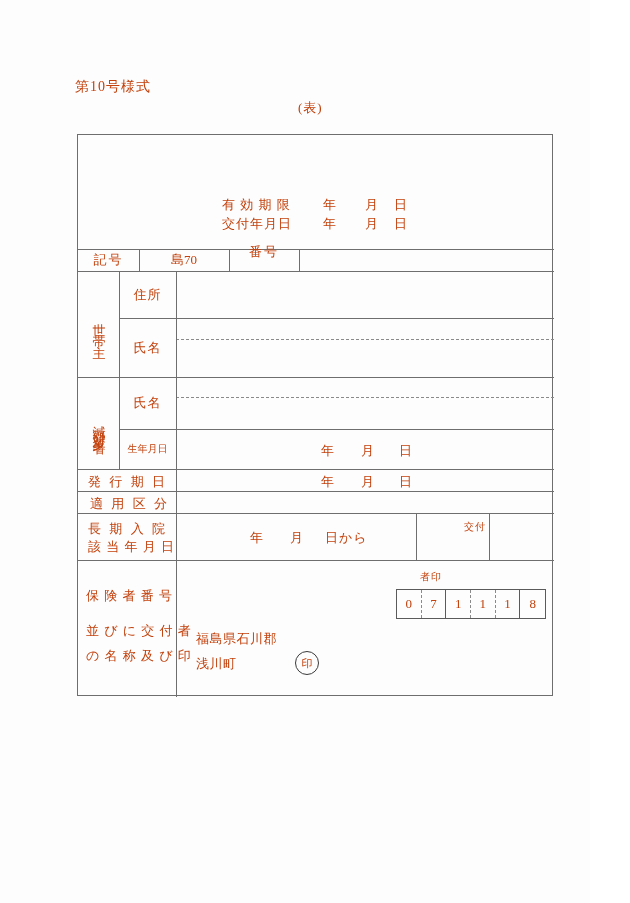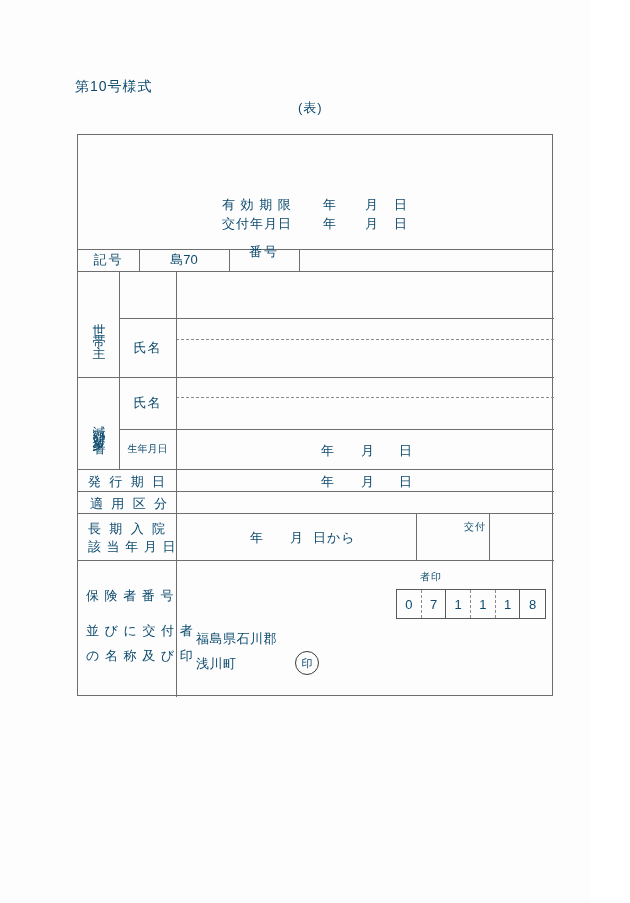--- a/index.html
+++ b/index.html
@@ -1,22 +1,22 @@
 <!DOCTYPE html>
 <html><head>
 <meta charset="utf-8">
 <style>
   * { margin:0; padding:0; box-sizing:border-box; }
   html,body { background:#ffffff; }
   .page {
     position:relative;
     width:590px; height:903px;
     background:#fdfdfd;
-    font-family:Liberation Sans, sans-serif;
-    color:#0c4a6e;
+    font-family:Liberation Serif, serif;
+    color:#c2410c;
     overflow:hidden;
   }
   .abs { position:absolute; }
   .hline { position:absolute; height:1px; background:#6e6e6e; }
   .vline { position:absolute; width:1px; background:#6e6e6e; }
   .dashed { position:absolute; height:0; border-top:1px dashed #8a8a8a; background:none; }
   .txt { position:absolute; font-size:13px; letter-spacing:1px; white-space:nowrap; }
   .txt-sm { font-size:10px; }
   .center { display:flex; align-items:center; justify-content:center; }
   .just { text-align:justify; text-align-last:justify; }
@@ -98,20 +98,21 @@
     <div class="vline" style="left:98px; top:136px; height:426px;"></div>
     <div class="vline" style="left:338px; top:378px; height:47px;"></div>
     <div class="vline" style="left:411px; top:378px; height:47px;"></div>
 
     <div class="txt center" style="left:0; top:114px; width:61px; height:22px; letter-spacing:2px;">記号</div>
     <div class="txt center" style="left:61px; top:114px; width:90px; height:22px; letter-spacing:0;">島70</div>
     <div class="txt center" style="left:151px; top:106px; width:70px; height:22px; letter-spacing:2px;">番号</div>
     <div class="abs" style="left:221px; top:114px; width:255px; height:22px;"></div>
 
     <div class="txt vert" style="left:0; top:136px; width:41px; height:106px; letter-spacing:11px; padding-top:10px;">世帯主</div>
+    <div class="txt center" style="left:41px; top:136px; width:57px; height:47px;">住所</div>
     <div class="abs" style="left:98px; top:136px; width:378px; height:47px;"></div>
     <div class="txt center" style="left:41px; top:183px; width:57px; height:59px;">氏名</div>
     <div class="abs" style="left:98px; top:183px; width:378px; height:59px;"></div>
 
     <div class="txt vert" style="left:0; top:242px; width:41px; height:92px; letter-spacing:4px; padding-top:4px;">減額対象者</div>
     <div class="txt center" style="left:41px; top:242px; width:57px; height:52px;">氏名</div>
     <div class="abs" style="left:98px; top:242px; width:378px; height:52px;"></div>
     <div class="txt txt-sm center" style="left:41px; top:294px; width:57px; height:40px; letter-spacing:0;">生年月日</div>
     <div class="txt" style="left:243px; top:307px;">年</div>
     <div class="txt" style="left:283px; top:307px;">月</div>
@@ -122,21 +123,21 @@
     <div class="txt" style="left:283px; top:338px;">月</div>
     <div class="txt" style="left:321px; top:338px;">日</div>
 
     <div class="txt just" style="left:12px; top:360px; width:78px;">適 用 区 分</div>
     <div class="abs" style="left:98px; top:356px; width:378px; height:22px;"></div>
 
     <div class="txt just" style="left:10px; top:385px; width:78px;">長 期 入 院</div>
     <div class="txt just" style="left:10px; top:403px; width:78px;">該 当 年 月 日</div>
     <div class="txt" style="left:172px; top:394px;">年</div>
     <div class="txt" style="left:212px; top:394px;">月</div>
-    <div class="txt" style="left:235px; top:394px;">日から</div>
+    <div class="txt" style="left:247px; top:394px;">日から</div>
     <div class="txt txt-sm" style="left:358px; top:385px;margin-left:28px;">交付</div>
     <div class="txt txt-sm" style="left:342px; top:402px;margin-top:33px;">者印</div>
     <div class="abs" style="left:411px; top:378px; width:65px; height:47px;"></div>
 
     <div class="txt just" style="left:8px; top:452px; width:82px;">保 険 者 番 号</div>
     <div class="txt just" style="left:8px; top:487px; width:82px;">並 び に 交 付 者</div>
     <div class="txt just" style="left:8px; top:512px; width:82px;">の 名 称 及 び 印</div>
 
     <div class="digit-box">
       <div class="digit-cell sep-dash">0</div>

